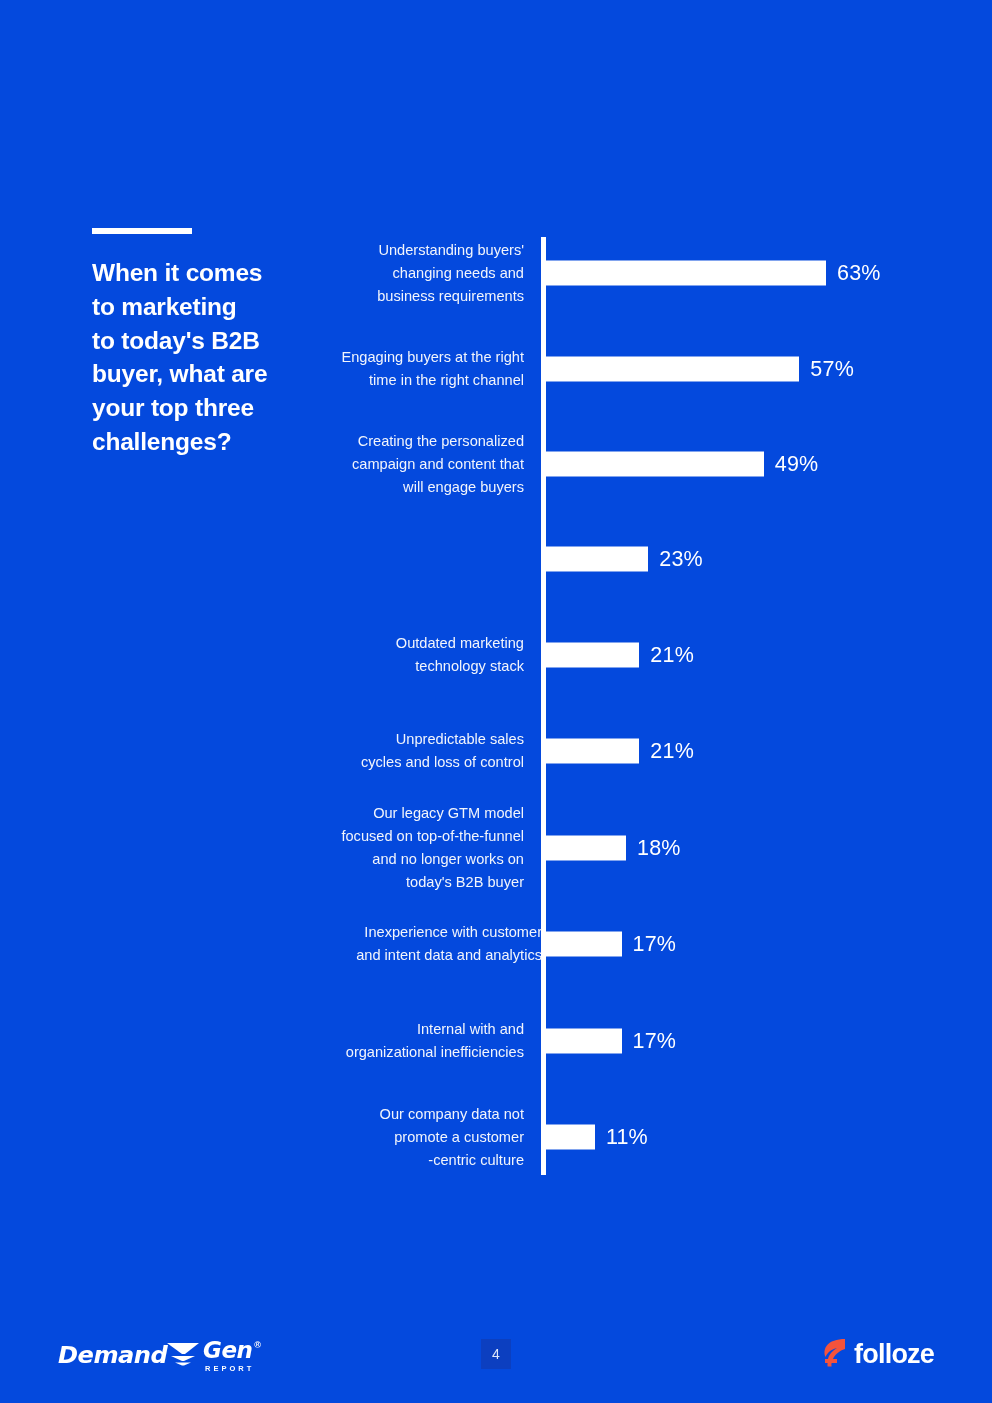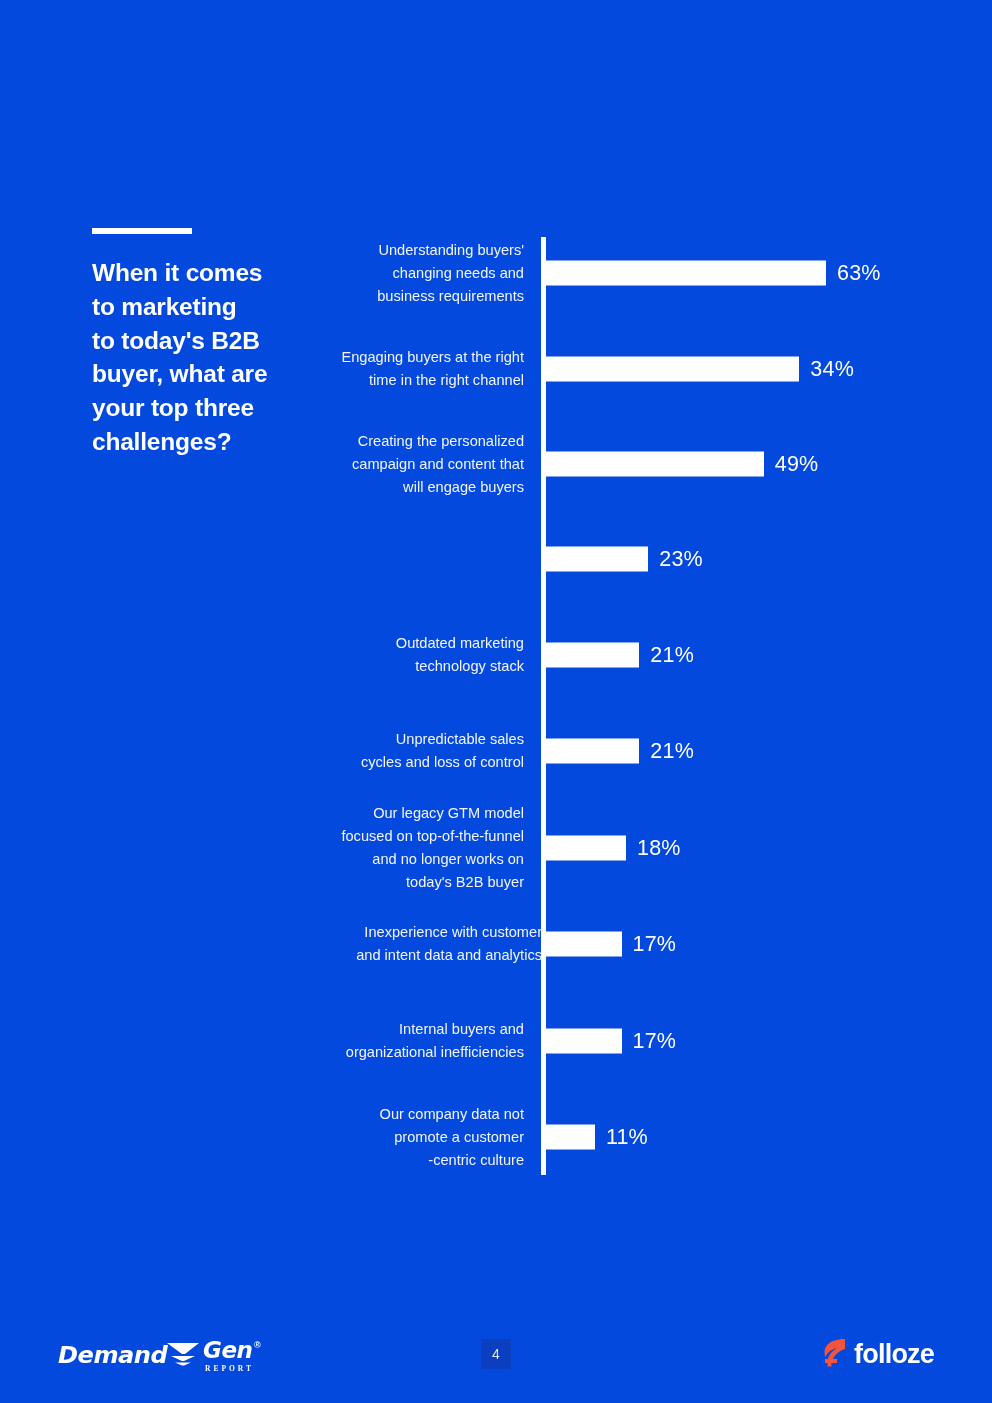--- a/index.html
+++ b/index.html
@@ -135,21 +135,21 @@
   .dg-text-2 {
     color: #ffffff;
     font-family: "DejaVu Sans", sans-serif;
     font-weight: bold;
     font-size: 23px;
     font-style: italic;
     letter-spacing: -0.5px;
   }
   .dg-sub {
     color: #ffffff;
-    font-family: Liberation Serif, serif;
+    font-family: Liberation Sans, sans-serif;
     font-weight: bold;
     font-size: 7.5px;
     letter-spacing: 3px;
     margin-top: 1px;
     margin-left: 2px;
   }
   .dg-reg {
     color: #ffffff;
     font-size: 9px;
     font-weight: bold;
@@ -212,21 +212,21 @@
         <div class="bar-wrap" style="top: 50%; transform: translateY(-50%); position: absolute;">
           <div class="bar" style="width: 280px;"></div>
           <div class="bar-value">63%</div>
         </div>
       </div>
       <div class="row" style="top: 72px; height: 120px;">
         <div class="row-label" style="top: 50%; transform: translateY(-50%); position: absolute;">Engaging buyers at the right
 time in the right channel</div>
         <div class="bar-wrap" style="top: 50%; transform: translateY(-50%); position: absolute;">
           <div class="bar" style="width: 253.333px;"></div>
-          <div class="bar-value">34%</div>
+          <div class="bar-value">57%</div>
         </div>
       </div>
       <div class="row" style="top: 167px; height: 120px;">
         <div class="row-label" style="top: 50%; transform: translateY(-50%); position: absolute;">Creating the personalized
 campaign and content that
 will engage buyers</div>
         <div class="bar-wrap" style="top: 50%; transform: translateY(-50%); position: absolute;">
           <div class="bar" style="width: 217.778px;"></div>
           <div class="bar-value">49%</div>
         </div>
@@ -265,21 +265,21 @@
       </div>
       <div class="row" style="top: 647px; height: 120px; padding-left: 18px;">
         <div class="row-label" style="top: 50%; transform: translateY(-50%); position: absolute;">Inexperience with customer
 and intent data and analytics</div>
         <div class="bar-wrap" style="top: 50%; transform: translateY(-50%); position: absolute;">
           <div class="bar" style="width: 75.5556px;"></div>
           <div class="bar-value">17%</div>
         </div>
       </div>
       <div class="row" style="top: 744px; height: 120px;">
-        <div class="row-label" style="top: 50%; transform: translateY(-50%); position: absolute;">Internal buyers and
+        <div class="row-label" style="top: 50%; transform: translateY(-50%); position: absolute;">Internal with and
 organizational inefficiencies</div>
         <div class="bar-wrap" style="top: 50%; transform: translateY(-50%); position: absolute;">
           <div class="bar" style="width: 75.5556px;"></div>
           <div class="bar-value">17%</div>
         </div>
       </div>
       <div class="row" style="top: 840px; height: 120px;">
         <div class="row-label" style="top: 50%; transform: translateY(-50%); position: absolute;">Our company data not
 promote a customer
 -centric culture</div>

